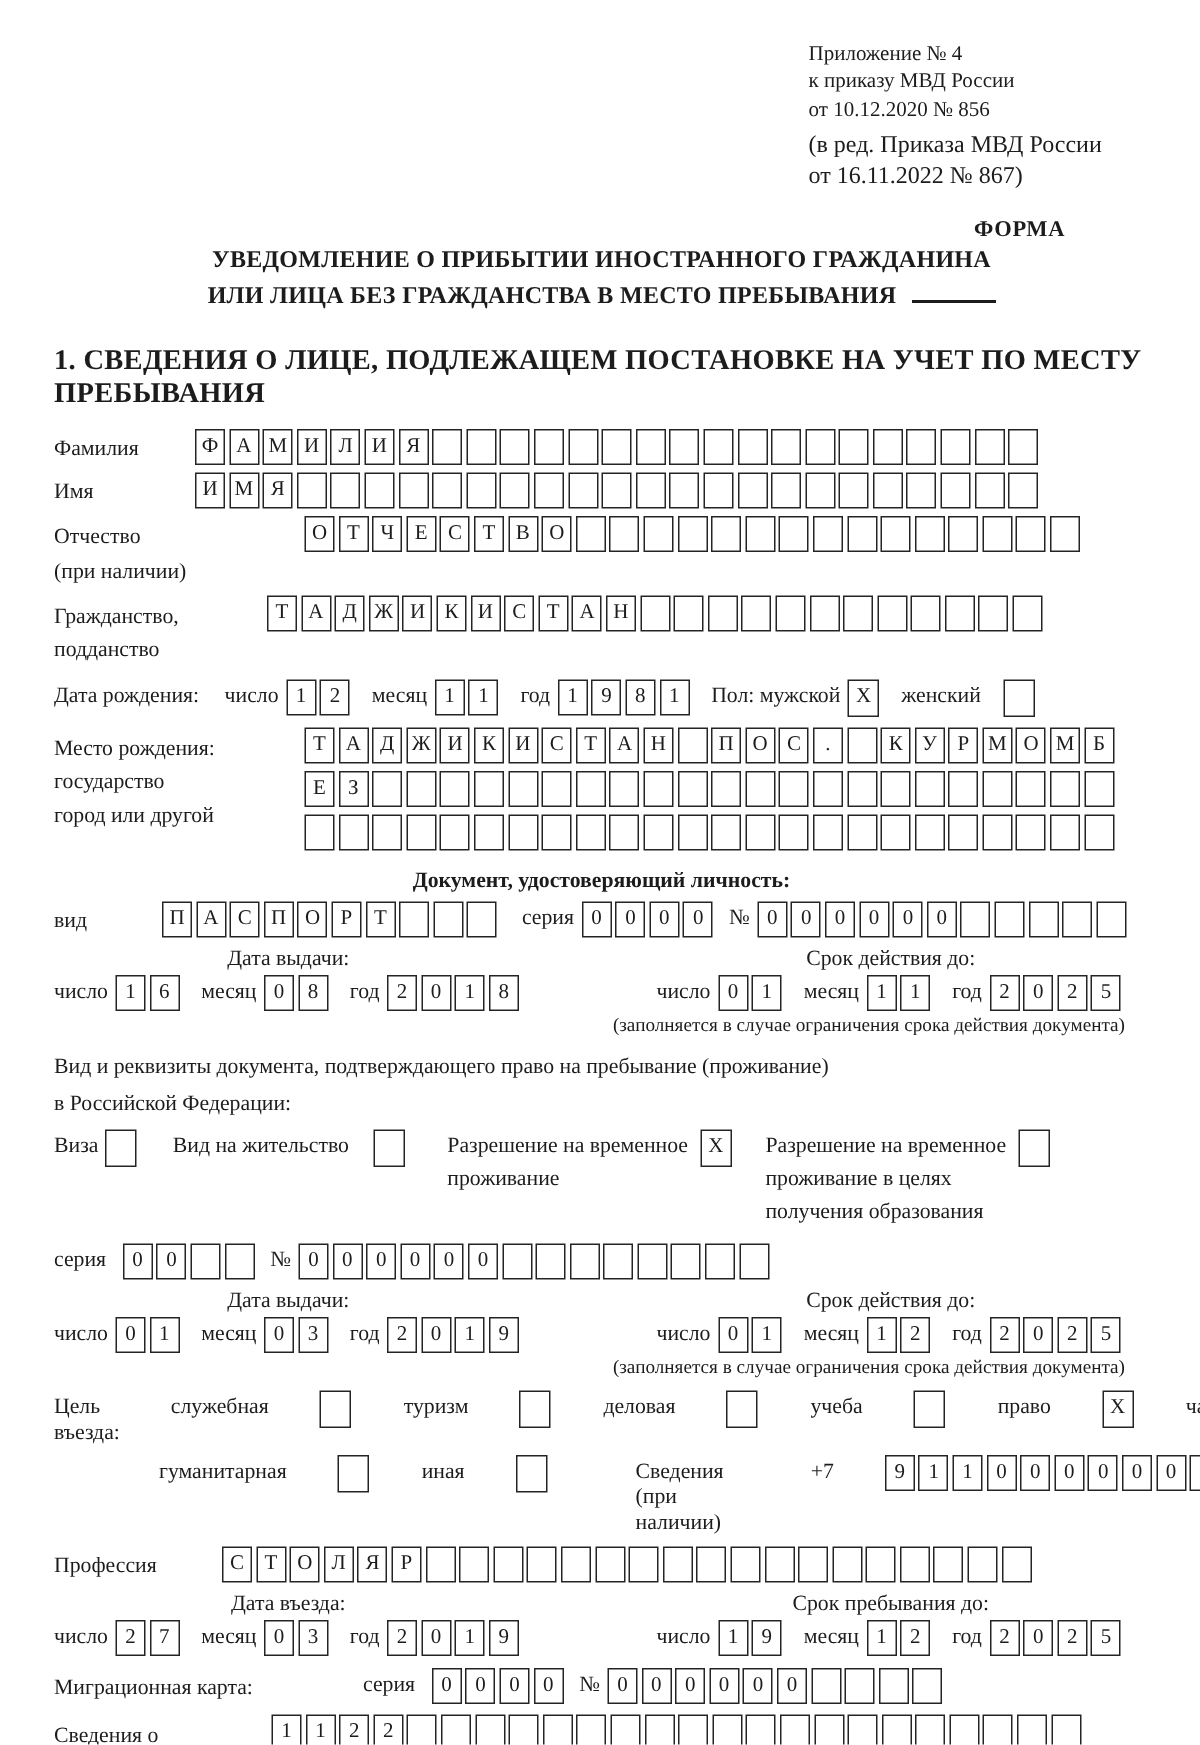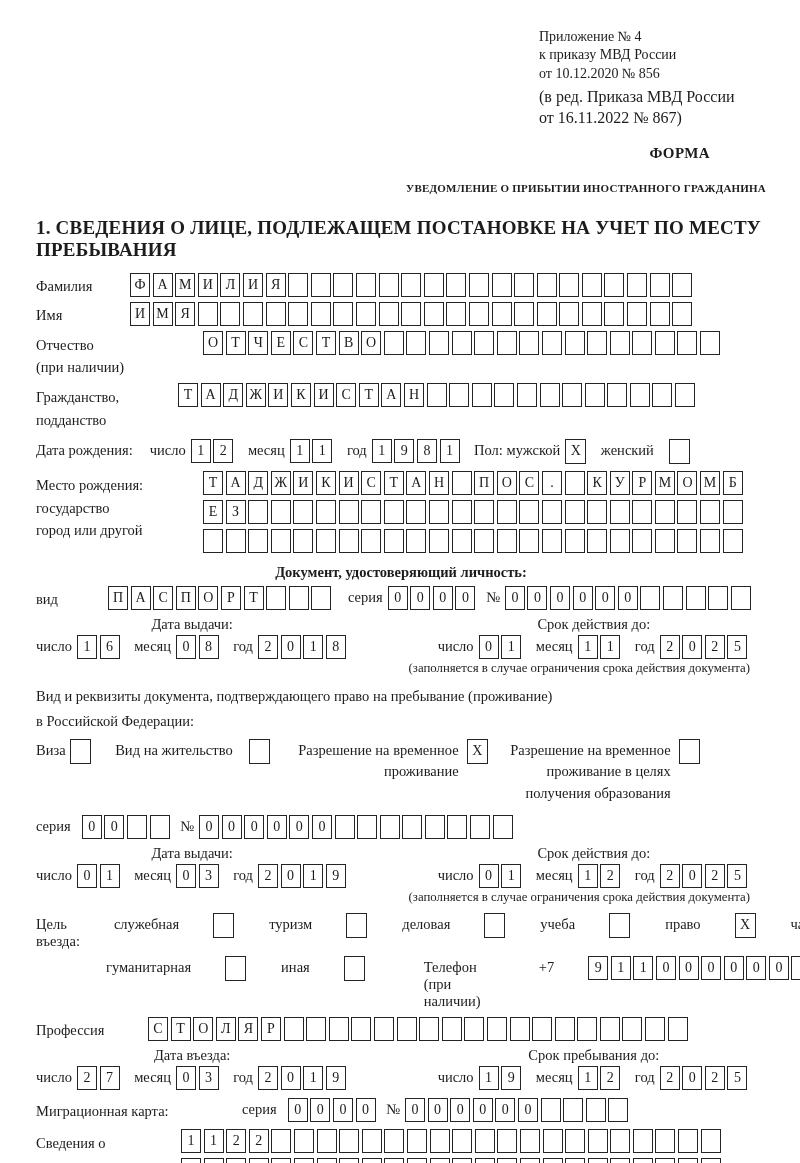--- a/index.html
+++ b/index.html
@@ -10,21 +10,21 @@
     font-size:14.5px;
   }
   .page{padding:28px 34px 0 36px;position:relative;}
 
   
   .hdr{width:215px;margin-left:auto;margin-right:12px;line-height:1.32;font-size:14px;}
   .hdr .amend{font-size:16px;margin-top:4px;line-height:1.3;}
   .forma{font-weight:bold;text-align:right;padding-right:56px;margin-top:16px;font-size:15px;letter-spacing:.4px;}
 
   
-  .title{text-align:right;font-weight:bold;font-size:11px;line-height:1.5;margin-top:18px;letter-spacing:.2px;}
+  .title{text-align:center;font-weight:bold;font-size:16px;line-height:1.5;letter-spacing:.2px;}
   .blank-line{display:inline-block;width:56px;border-bottom:2px solid #1c1c1c;height:14px;margin-left:10px;}
   .sec-head{font-weight:bold;font-size:19px;margin-top:20px;letter-spacing:.2px;}
 
   
   .frow{display:flex;align-items:flex-start;margin-top:5px;}
   .lbl{padding-top:3px;line-height:1.45;}
   .lbl2{line-height:1.55;padding-top:3px;}
   .w94{width:94px;flex:0 0 94px;}
   .w167{width:167px;flex:0 0 167px;}
   .w142{width:142px;flex:0 0 142px;}
@@ -50,21 +50,21 @@
   .dp-col{display:flex;flex-direction:column;}
   .dp-col.r{margin-left:auto;margin-right:16px;}
   .dp-head{text-align:center;margin-bottom:2px;}
   .dp-row{display:flex;align-items:flex-start;}
   .dp-note{text-align:right;padding-right:16px;font-size:12.8px;margin-top:2px;}
 
   .intro{margin-top:8px;line-height:1.7;}
 
   .opts{display:flex;align-items:flex-start;margin-top:4px;}
   .opt{display:flex;align-items:flex-start;}
-  .optlbl{text-align:right;line-height:1.5;padding-top:2px;}
+  .optlbl{text-align:left;line-height:1.5;padding-top:2px;}
   .opt .cb{margin-left:8px;margin-top:1px;}
 
   .purp{display:flex;align-items:flex-start;margin-top:8px;gap:28px;}
   .purp .cb{margin:0 7px 0 6px;}
   .purp .plbl{padding-top:3px;}
 </style>
 </head>
 <body>
 
 <div class="page">
@@ -75,20 +75,23 @@
     <div>от 10.12.2020 № 856</div>
     <div class="amend">
       <div>(в ред. Приказа МВД России</div>
       <div>от 16.11.2022 № 867)</div>
     </div>
   </div>
   <div class="forma">ФОРМА</div>
 
   <div class="title">
     <div>УВЕДОМЛЕНИЕ О ПРИБЫТИИ ИНОСТРАННОГО ГРАЖДАНИНА</div>
+    <div>
+      <span>ИЛИ ЛИЦА БЕЗ ГРАЖДАНСТВА В МЕСТО ПРЕБЫВАНИЯ</span><span class="blank-line"></span>
+    </div>
   </div>
 
   <div class="sec-head">1. СВЕДЕНИЯ О ЛИЦЕ, ПОДЛЕЖАЩЕМ ПОСТАНОВКЕ НА УЧЕТ ПО МЕСТУ ПРЕБЫВАНИЯ</div>
 
   <div class="frow" style="margin-top:12px;">
     <span class="lbl w94">Фамилия</span>
     <span class="cells">
         <span class="cell">Ф</span>
         <span class="cell">А</span>
         <span class="cell">М</span>
@@ -534,21 +537,21 @@
     <span class="cell cb"></span>
     <span class="plbl">транзит</span>
     <span class="cell cb"></span>
   </div>
 
   <div class="purp" style="margin-top:6px;">
     <span class="plbl" style="margin-left:70px;">гуманитарная</span>
     <span class="cell cb"></span>
     <span class="plbl">иная</span>
     <span class="cell cb"></span>
-    <span class="plbl" style="margin-left:24px;">Телефон (при наличии)</span>
+    <span class="plbl" style="margin-left:24px;">Сведения (при наличии)</span>
     <span class="plbl" style="margin-left:30px;margin-right:6px;">+7</span>
     <span class="cells">
         <span class="cell">9</span>
         <span class="cell">1</span>
         <span class="cell">1</span>
         <span class="cell">0</span>
         <span class="cell">0</span>
         <span class="cell">0</span>
         <span class="cell">0</span>
         <span class="cell">0</span>

